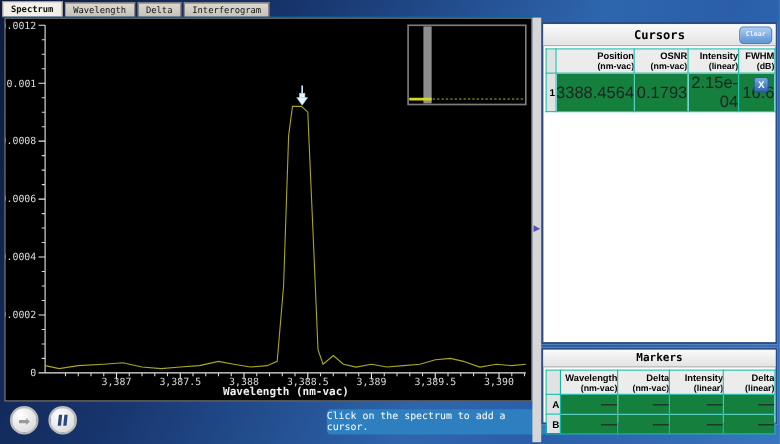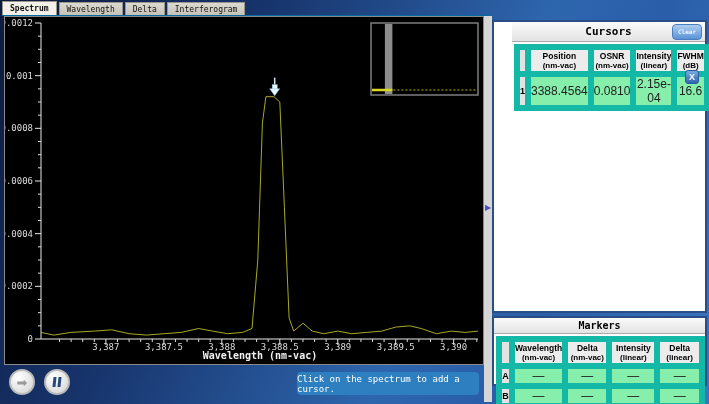--- a/index.html
+++ b/index.html
@@ -26,50 +26,50 @@
   
   .ctl-btn { position:absolute; width:26px; height:26px; border-radius:50%;
              border:2px solid #b9b9b9; background:radial-gradient(circle at 35% 30%,#ffffff,#d2d2d2);
              top:369px; display:flex; align-items:center; justify-content:center; cursor:pointer; }
   .btn-forward { left:9px; }
   .btn-pause   { left:44px; }
   .fwd-icon { color:#9a9a9a; font-size:13px; line-height:1; }
   .pause-icon { display:flex; gap:2px; }
   .pause-icon span { display:block; width:3px; height:10px; background:#27497f; transform:skewX(-6deg); }
 
-  .hint-banner { position:absolute; left:297px; top:372px; width:182px; height:23px;
+  .hint-banner { position:absolute; left:297px; top:372px; width:200px; height:23px;
                  background:#2e7fc0; border-radius:4px; color:#fff;
                  font-family:"DejaVu Sans Mono", monospace; font-size:9px;
                  display:flex; align-items:center; justify-content:center; }
 
   
   .divider { position:absolute; left:484px; top:16px; width:8px; height:386px; background:#d6d6d6; }
   .collapse-handle { position:absolute; left:0px; top:186px; width:8px; height:12px;
                      color:#5050b8; font-size:8px; line-height:12px; text-align:center; cursor:pointer; }
 
   
   .panel { position:absolute; left:492px; width:215px; background:#fff;
            border:2px solid #2b4d86; }
-  .cursors-panel { top:20px; height:293px;padding-left:18px; }
+  .cursors-panel { top:20px; height:293px; }
   .markers-panel { top:316px; height:70px; }
   .panel-title { position:relative; background:linear-gradient(#fafafa,#e3e3e3);
                  border-bottom:1px solid #aaa; text-align:center;
                  font-family:"DejaVu Sans Mono", monospace; font-weight:bold; color:#000; }
   .cursors-panel .panel-title { height:20px; line-height:20px; font-size:11px; }
   .markers-panel .panel-title { height:16px; line-height:16px; font-size:10px; }
   .clear-btn { position:absolute; right:3px; top:2px; width:30px; height:16px;
                border:1px solid #4a7cc0; border-radius:4px; cursor:pointer;
                background:linear-gradient(#aecdf0,#5b93d6); color:#eef6ff;
                font-size:6px; font-weight:bold; line-height:14px; text-align:center; }
 
   table { border-collapse:collapse; margin:2px 0 0 2px; table-layout:fixed; }
-  th,td { border:6px solid #14b8a6; text-align:center; overflow:hidden; }
+  th,td { border:1px solid #14b8a6; text-align:right; overflow:hidden; }
   th { background:#ececec; font-size:8.5px; color:#000; font-weight:bold; padding:1px 0; }
   th .l2 { display:block; font-size:8px; }
-  td { font-size:12px; color:#222; background:#86efac; height:16px; }
+  td { font-size:15px; color:#222; background:#15803d; height:16px; }
   td.rowhdr, th.rowhdr { background:#e2e2e2; font-weight:bold; width:13px; font-size:9px; color:#000; }
   .x-btn { position:absolute; right:6px; top:48px; width:14px; height:14px;
            border:1px solid #2a5aa0; border-radius:3px; cursor:pointer;
            background:linear-gradient(#79aade,#3165b2); color:#fff;
            font-size:9px; font-weight:bold; line-height:13px; text-align:center; }
 </style>
 </head>
 <body>
 
 <div class="tab-bar">
@@ -220,21 +220,21 @@
       <th style="width:51px">
         <span>OSNR</span><span class="l2">(nm-vac)</span></th>
       <th style="width:51px">
         <span>Intensity</span><span class="l2">(linear)</span></th>
       <th style="width:38px">
         <span>FWHM</span><span class="l2">(dB)</span></th>
     </tr>
     <tr>
       <td class="rowhdr">1</td>
       <td>3388.4564</td>
-      <td>0.0810</td>
+      <td>0.1793</td>
       <td>2.15e-04</td>
       <td>16.6</td>
     </tr>
   </tbody>
     </table>
   <div class="x-btn">X</div>
 </div>
 
 <div class="panel markers-panel">
   <div class="panel-title">

